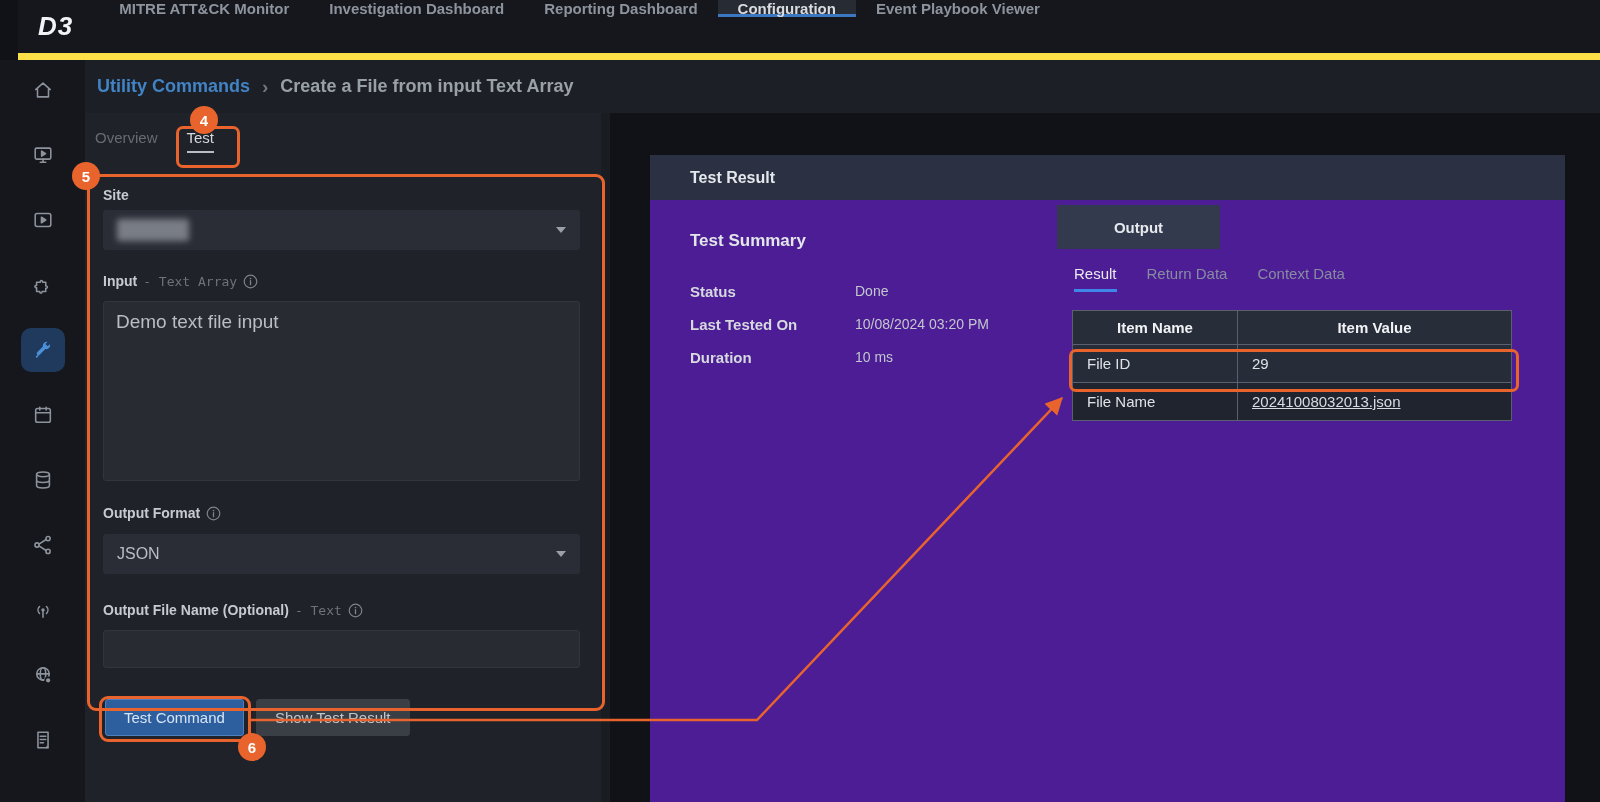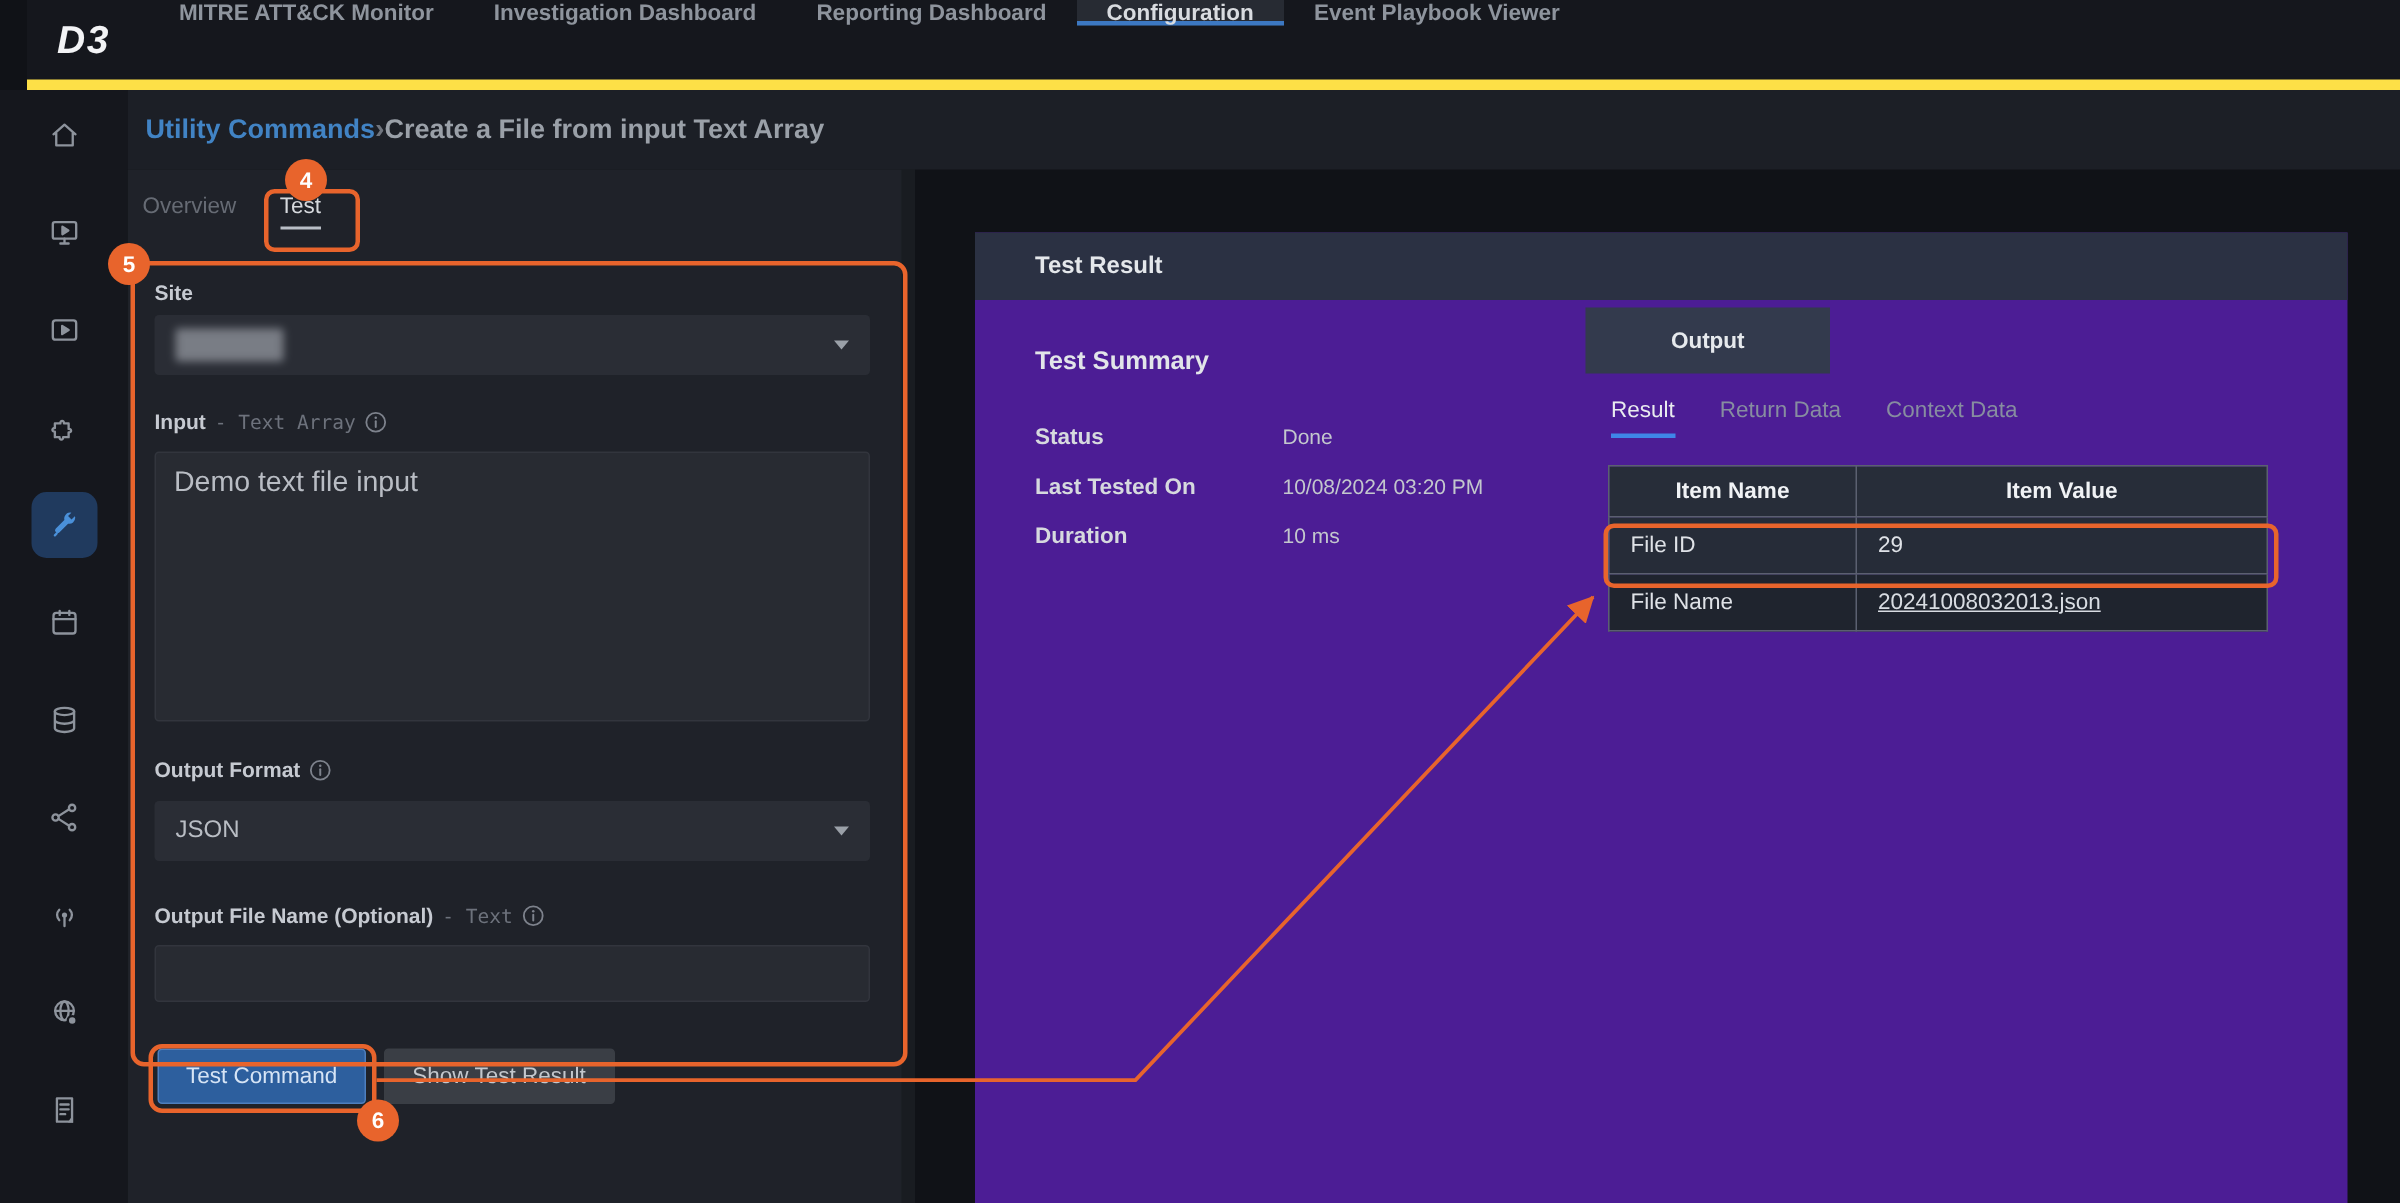--- a/index.html
+++ b/index.html
@@ -15,21 +15,21 @@
     background:#15171d; border-bottom:7px solid #fde047;
     display:flex; align-items:stretch; z-index:5; }
   .logo { display:flex; align-items:center; padding:0 26px 0 20px;
     color:#f2f3f5; font-size:26px; font-weight:800; font-style:italic; letter-spacing:1px; }
   .nav-items { display:flex; align-items:flex-start; }
   .nav-item { display:flex; align-items:center; padding:0 20px;
     font-size:15px; font-weight:700; color:#8e949d; cursor:pointer; white-space:nowrap; }
   .nav-item.active { background:#272b33; color:#d9dce0; box-shadow:inset 0 -3px 0 #3c78c2; }
   
   .breadcrumb { position:absolute; left:85px; top:60px; width:1515px; height:53px;
-    background:#1c1f26; display:flex; align-items:center; padding-left:12px; }
+    background:#1c1f26; display:flex; align-items:center; padding-left:12px; gap:12px; }
   .bc-parent { color:#4183c4; font-size:18px; font-weight:700; cursor:pointer; }
   .bc-sep { color:#70757e; font-size:19px; font-weight:700; }
   .bc-current { color:#9aa0a8; font-size:18px; font-weight:700; }
   
   .sidebar { position:absolute; left:0; top:60px; width:85px; height:742px;
     background:#15171d; display:flex; flex-direction:column; align-items:center;
     padding-top:8px; gap:21px; z-index:4; }
   .side-icon { width:44px; height:44px; border-radius:10px;
     display:flex; align-items:center; justify-content:center; cursor:pointer; flex:0 0 auto; }
   .side-icon svg { stroke:#8d939c; fill:none; stroke-width:1.7; stroke-linecap:round; stroke-linejoin:round; }

